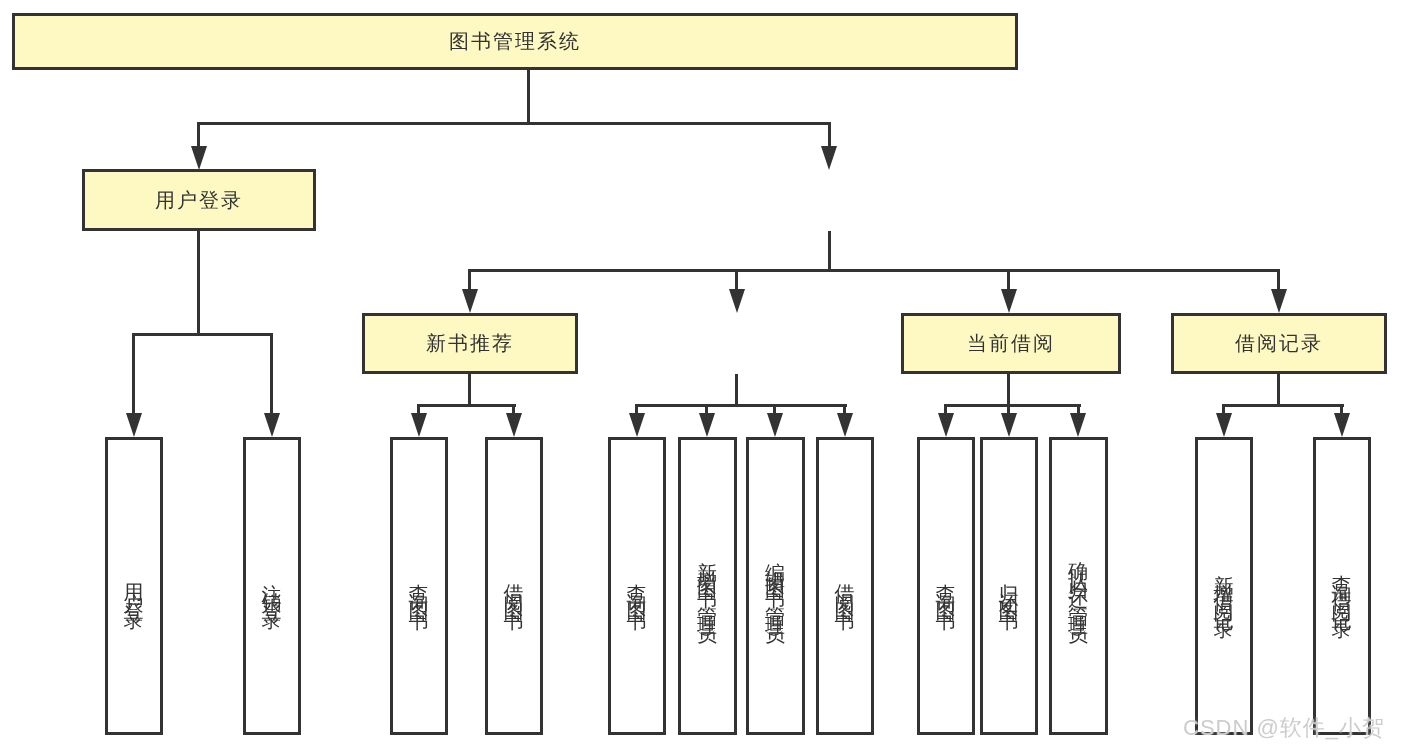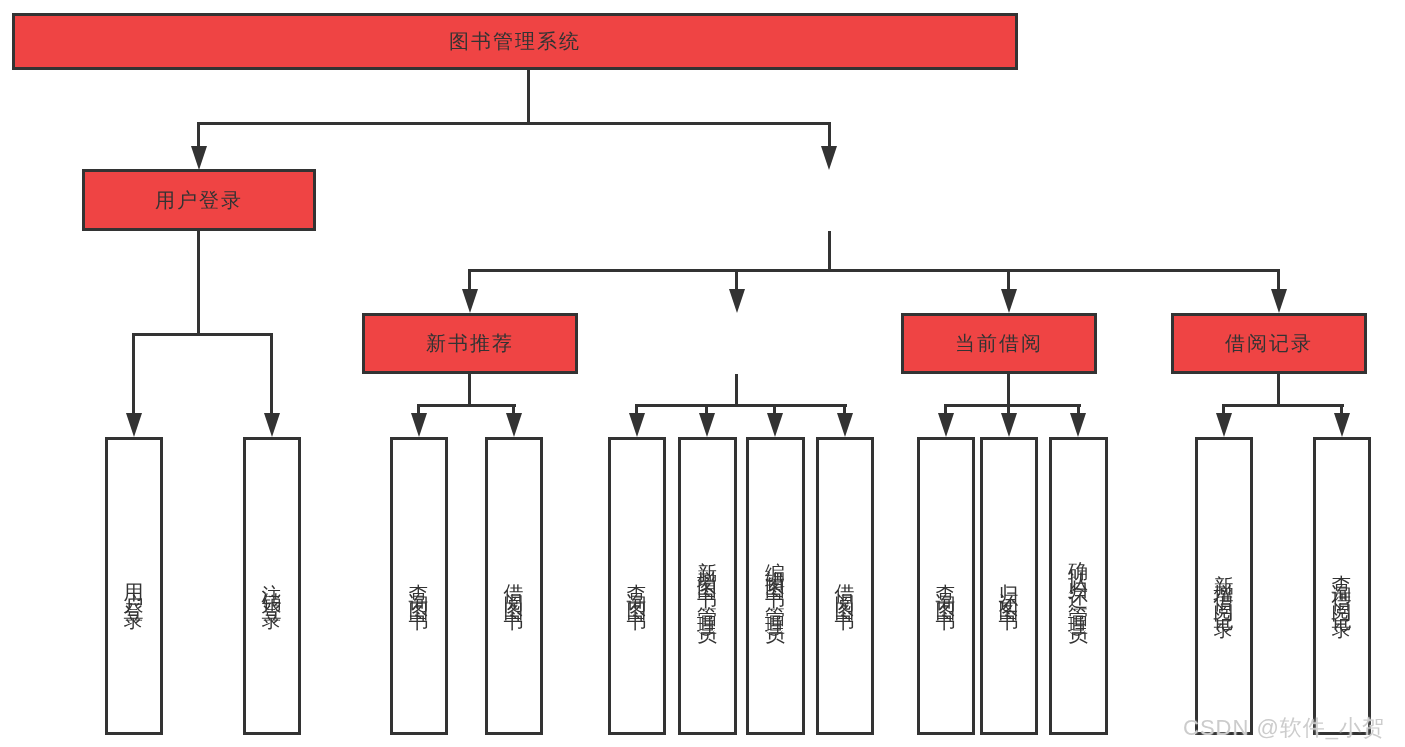--- a/index.html
+++ b/index.html
@@ -1,21 +1,21 @@
 <!DOCTYPE html>
 <html><head>
 <meta charset="utf-8">
 <style>
   html,body{margin:0;padding:0;background:#ffffff;}
   #stage{
     position:relative;width:1405px;height:747px;background:#ffffff;overflow:hidden;
     font-family:"Liberation Sans","DejaVu Sans",sans-serif;color:#333333;
   }
   .box{
-    position:absolute;box-sizing:border-box;background:#ef4444;border:3px solid #333333;
+    position:absolute;box-sizing:border-box;background:#fef9c3;border:3px solid #333333;
     display:flex;align-items:center;justify-content:center;
     font-size:20px;letter-spacing:2px;color:#333333;z-index:2;
   }
   .vbox{
     position:absolute;box-sizing:border-box;background:#ffffff;border:3px solid #333333;
     display:flex;align-items:center;justify-content:center;z-index:2;
   }
   .vbox .vtext{
     writing-mode:vertical-rl;text-orientation:mixed;
     font-size:20px;letter-spacing:9px;line-height:1;color:#333333;white-space:nowrap;
@@ -43,25 +43,25 @@
   <div class="box" style="left:82px;top:169px;width:234px;height:62px;">
     <span>用户登录</span>
   </div>
 
 
   <div class="box" style="left:362px;top:313px;width:216px;height:61px;align-items:center;">
     <span>新书推荐</span>
   </div>
 
 
-  <div class="box" style="left:901px;top:313px;width:196px;height:61px;">
+  <div class="box" style="left:901px;top:313px;width:220px;height:61px;">
     <span>当前借阅</span>
   </div>
 
-  <div class="box" style="left:1171px;top:313px;width:196px;height:61px;">
+  <div class="box" style="left:1171px;top:313px;width:216px;height:61px;">
     <span>借阅记录</span>
   </div>
 
   <div class="vbox" style="left:105px;top:437px;width:58px;height:298px;">
     <span class="vtext">用户登录</span>
   </div>
   <div class="vbox" style="left:243px;top:437px;width:58px;height:298px;">
     <span class="vtext">注销登录</span>
   </div>
 

